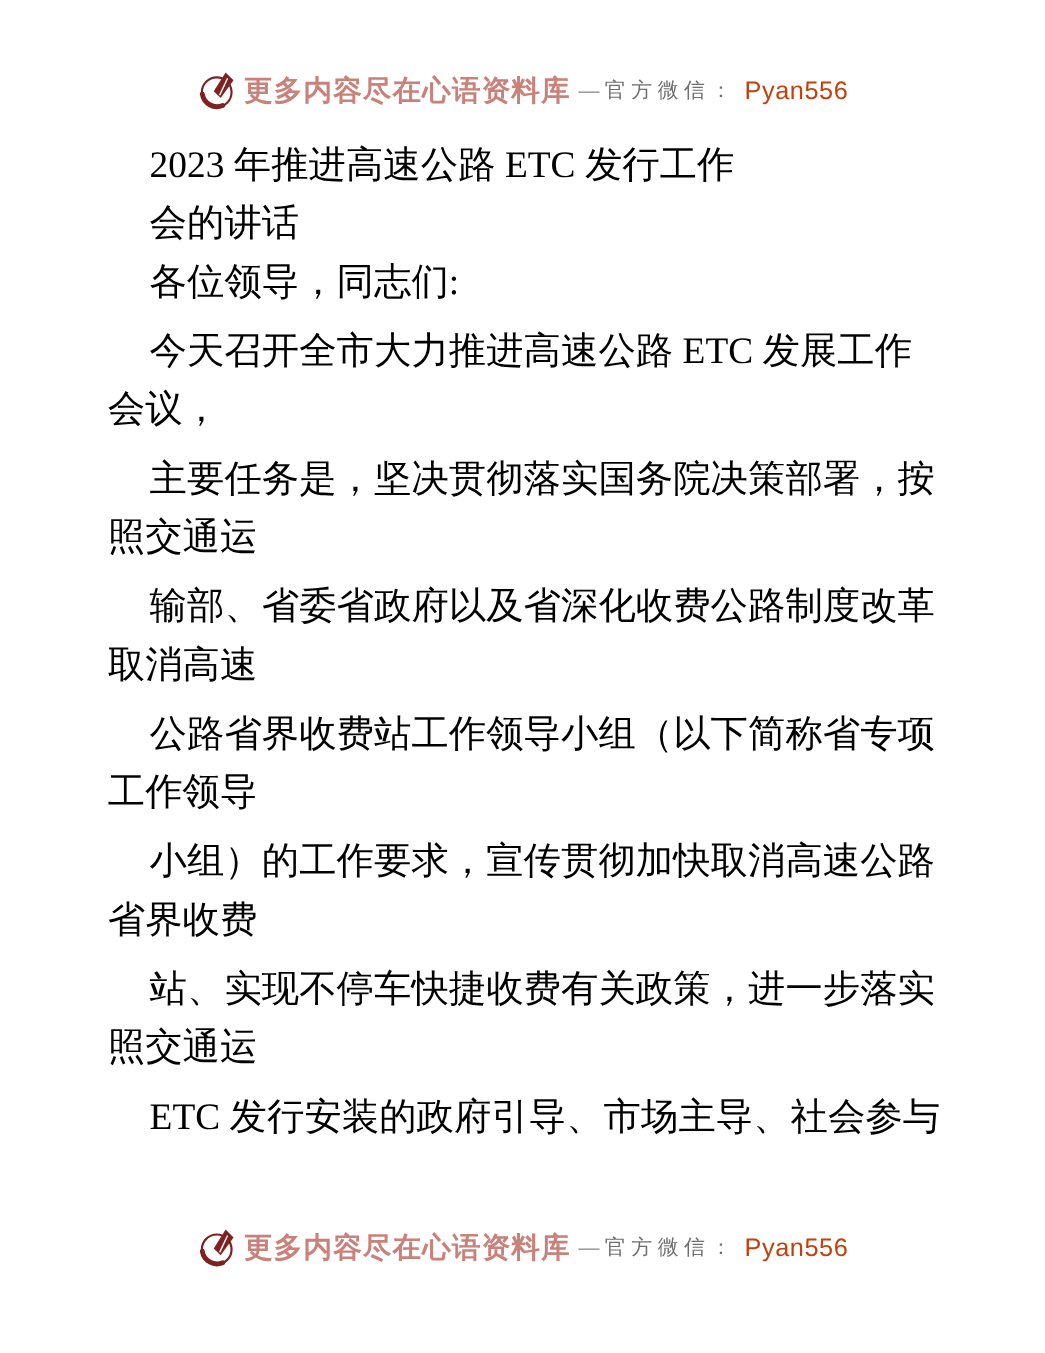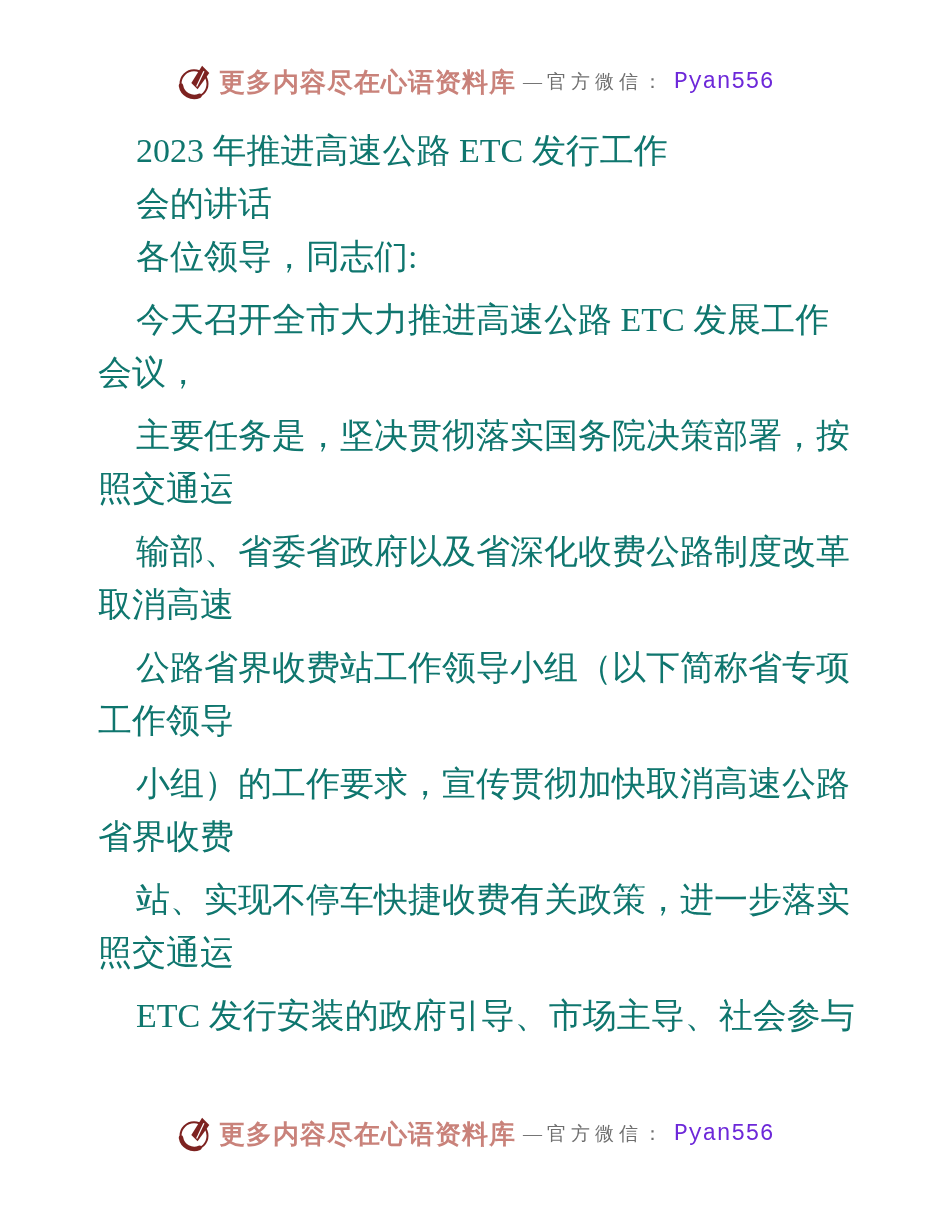--- a/index.html
+++ b/index.html
@@ -27,31 +27,31 @@
     letter-spacing: 1px;
     font-family: "Liberation Serif", "DejaVu Serif", serif;
   }
   .wm-label {
     color: #6f6f6f;
     font-size: 19px; 
     letter-spacing: 5px;
     font-family: "Liberation Serif", "DejaVu Serif", serif;
   }
   .wm-id {
-    color: #6d28d9;
+    color: #c2410c;
     font-size: 23px;
-    font-family: Liberation Mono, monospace;
+    font-family: Liberation Sans, sans-serif;
     letter-spacing: 0.5px;
   }
 
   
   .doc {
     position: absolute;
     top: 124px; left: 98px; right: 40px;
-    color: #0f766e;
+    color: #000000;
     font-size: 34px;
     font-family: "Liberation Serif", "DejaVu Serif", serif;
   }
   .line {
     height: 53px; line-height: 53px;
     white-space: pre;
   }
   .line.indent { padding-left: 38px; }
   .line.para-start { margin-top: 10px; }
 </style>

